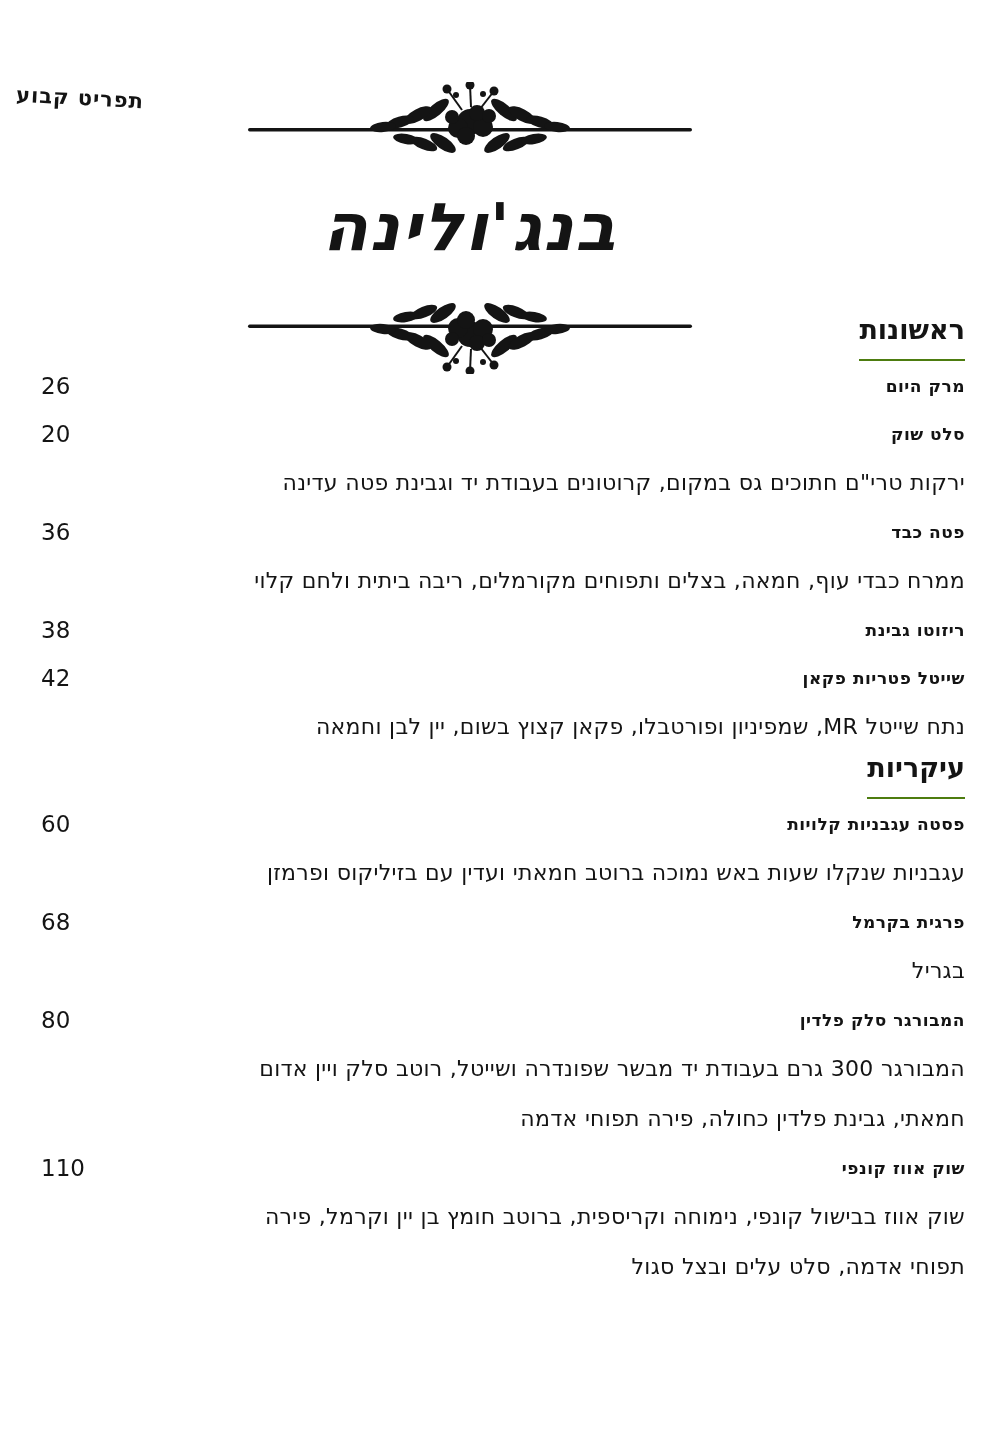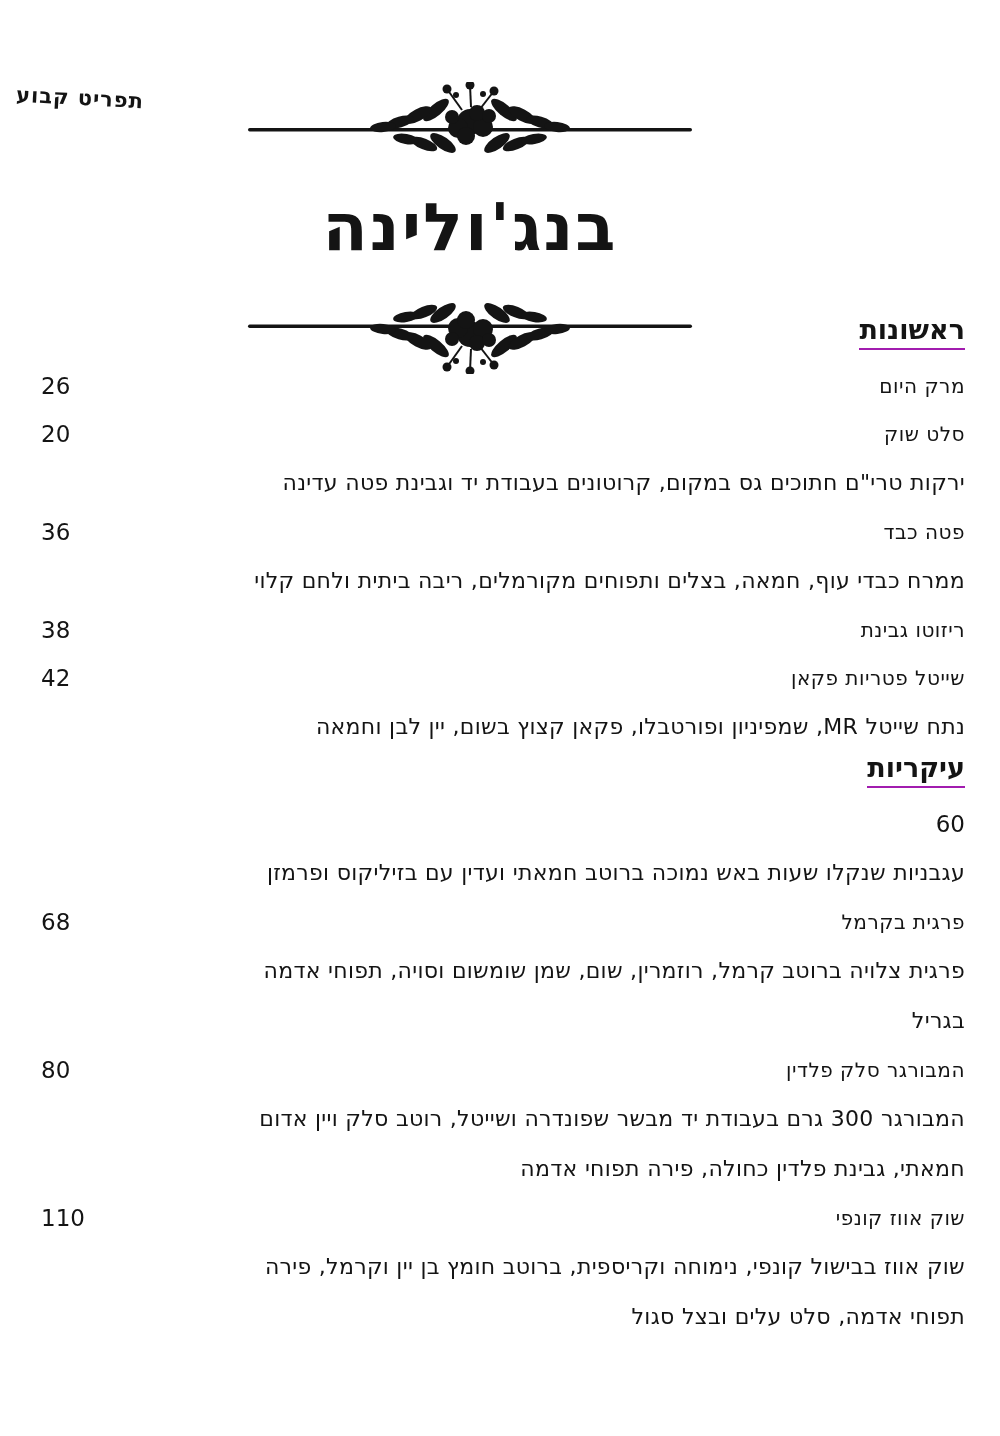--- a/index.html
+++ b/index.html
@@ -17,47 +17,48 @@
     position:absolute;left:16px;top:86px;
     font-size:21px;font-weight:bold;
     transform:rotate(3deg);
     letter-spacing:1px;
     white-space:nowrap;
   }
   
   .header-block{
     position:absolute;left:240px;top:82px;width:460px;
     text-align:center;
+    font-style:italic;
   }
   .ornament{display:block;width:460px;height:96px;}
   .ornament.flipped{transform:scaleY(-1);}
   .restaurant-title{
     font-size:66px;font-weight:bold;
     line-height:100px;margin:0;
     letter-spacing:2px;
     white-space:nowrap;
   }
   
   .menu{
     position:absolute;top:314px;right:35px;left:35px;
   }
   .menu-section{margin:0;}
   .section-heading{
     font-size:27px;font-weight:bold;
     margin:0 0 10px 0;height:38px;
   }
   .section-heading span{
-    border-bottom:2px solid #a21caf;
-    padding-bottom:3px;
+    border-bottom:2px solid #4d7c0f;
+    padding-bottom:14px;
   }
   .item-row{
     display:flex;justify-content:space-between;align-items:center;
     height:48px;
   }
-  .item-name{font-size:20px;font-weight:normal;letter-spacing:0.5px;}
+  .item-name{font-size:17px;font-weight:bold;letter-spacing:0.5px;}
   .item-price{font-size:23px;font-weight:normal;padding-left:6px;}
   .item-desc-line{
     font-size:22px;line-height:50px;margin:0;
     padding-left:55px;text-align:right;
     font-weight:400;letter-spacing:0.3px;
   }
 </style>
 </head>
 <body>
 
@@ -183,31 +184,31 @@
         </div>
         <p class="item-desc-line">נתח שייטל MR, שמפיניון ופורטבלו, פקאן קצוץ בשום, יין לבן וחמאה</p>
       </div>
     </section>
 
     <section class="menu-section">
       <h2 class="section-heading"><span>עיקריות</span></h2>
 
       <div class="item">
         <div class="item-row">
+          <span class="item-name">פסטה עגבניות קלויות</span>
           <span class="item-price">60</span>
         </div>
         <p class="item-desc-line">עגבניות שנקלו שעות באש נמוכה ברוטב חמאתי ועדין עם בזיליקוס ופרמזן</p>
       </div>
 
       <div class="item">
         <div class="item-row">
           <span class="item-name">פרגית בקרמל</span>
           <span class="item-price">68</span>
         </div>
-        <p class="item-desc-line">פרגית צלויה ברוטב קרמל, רוזמרין, שום, שמן שומשום וסויה, תפוחי אדמה</p>
         <p class="item-desc-line">בגריל</p>
       </div>
 
       <div class="item">
         <div class="item-row">
           <span class="item-name">המבורגר סלק פלדין</span>
           <span class="item-price">80</span>
         </div>
         <p class="item-desc-line">המבורגר 300 גרם בעבודת יד מבשר שפונדרה ושייטל, רוטב סלק ויין אדום</p>
         <p class="item-desc-line">חמאתי, גבינת פלדין כחולה, פירה תפוחי אדמה</p>

